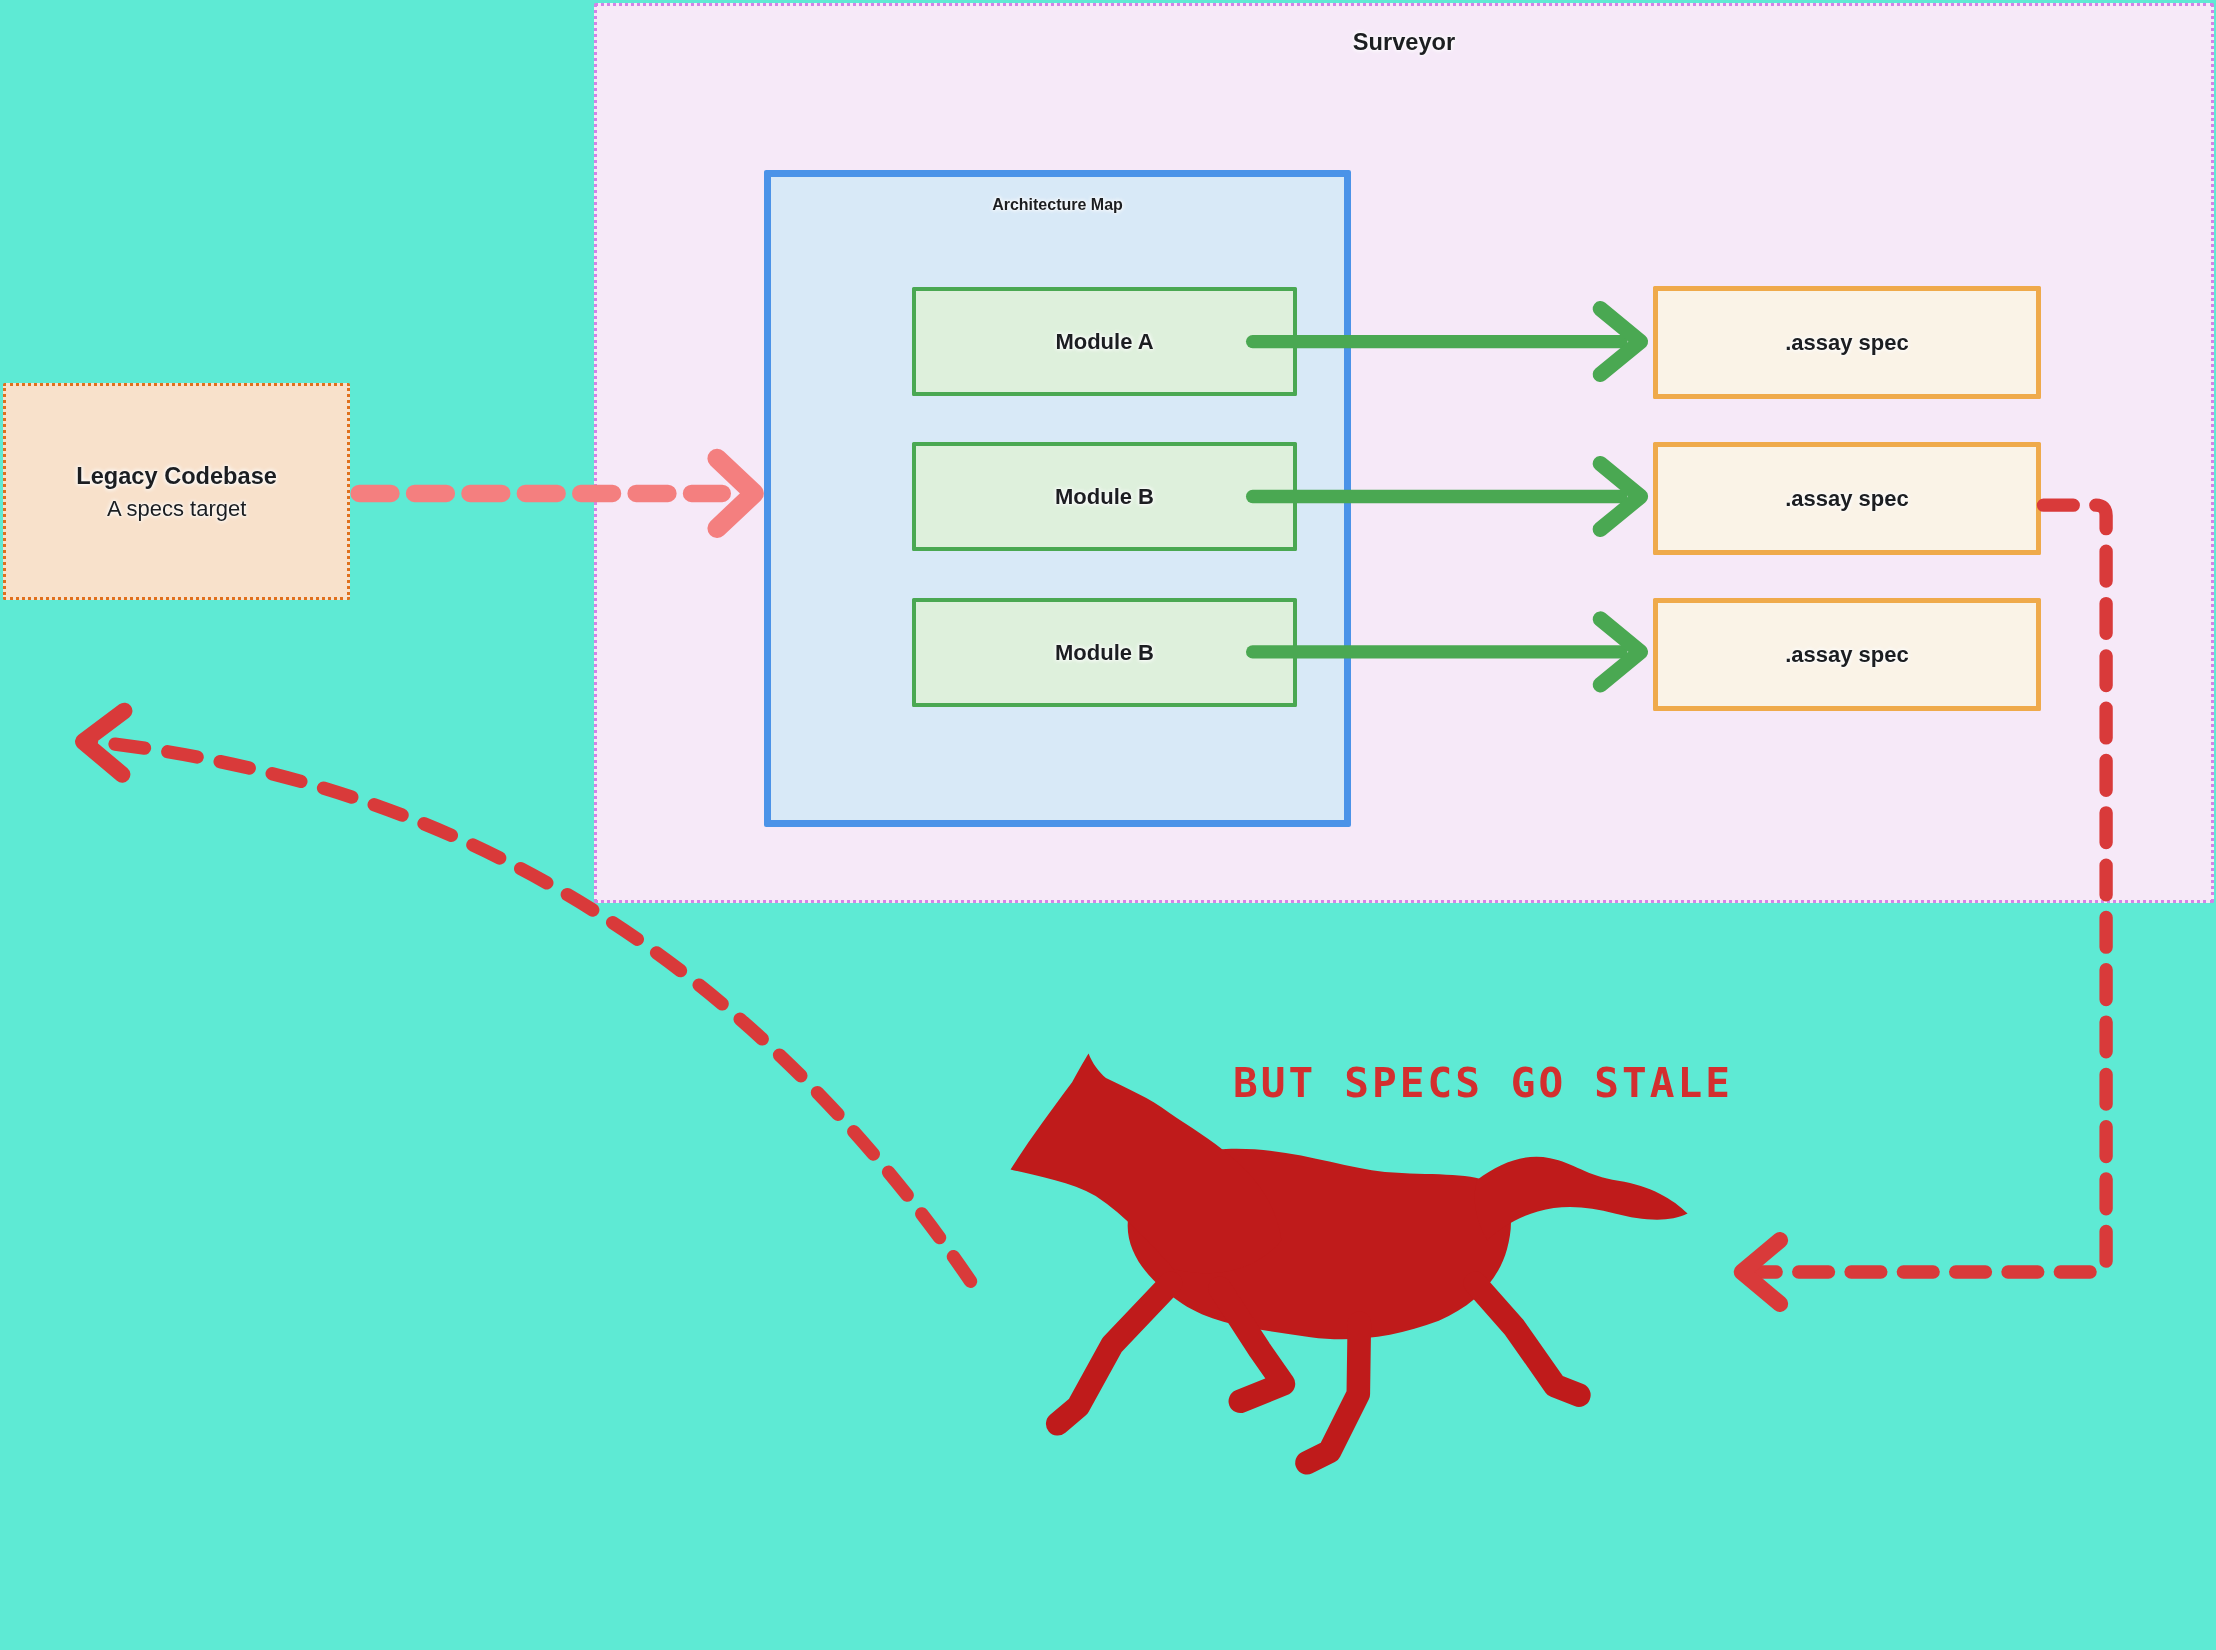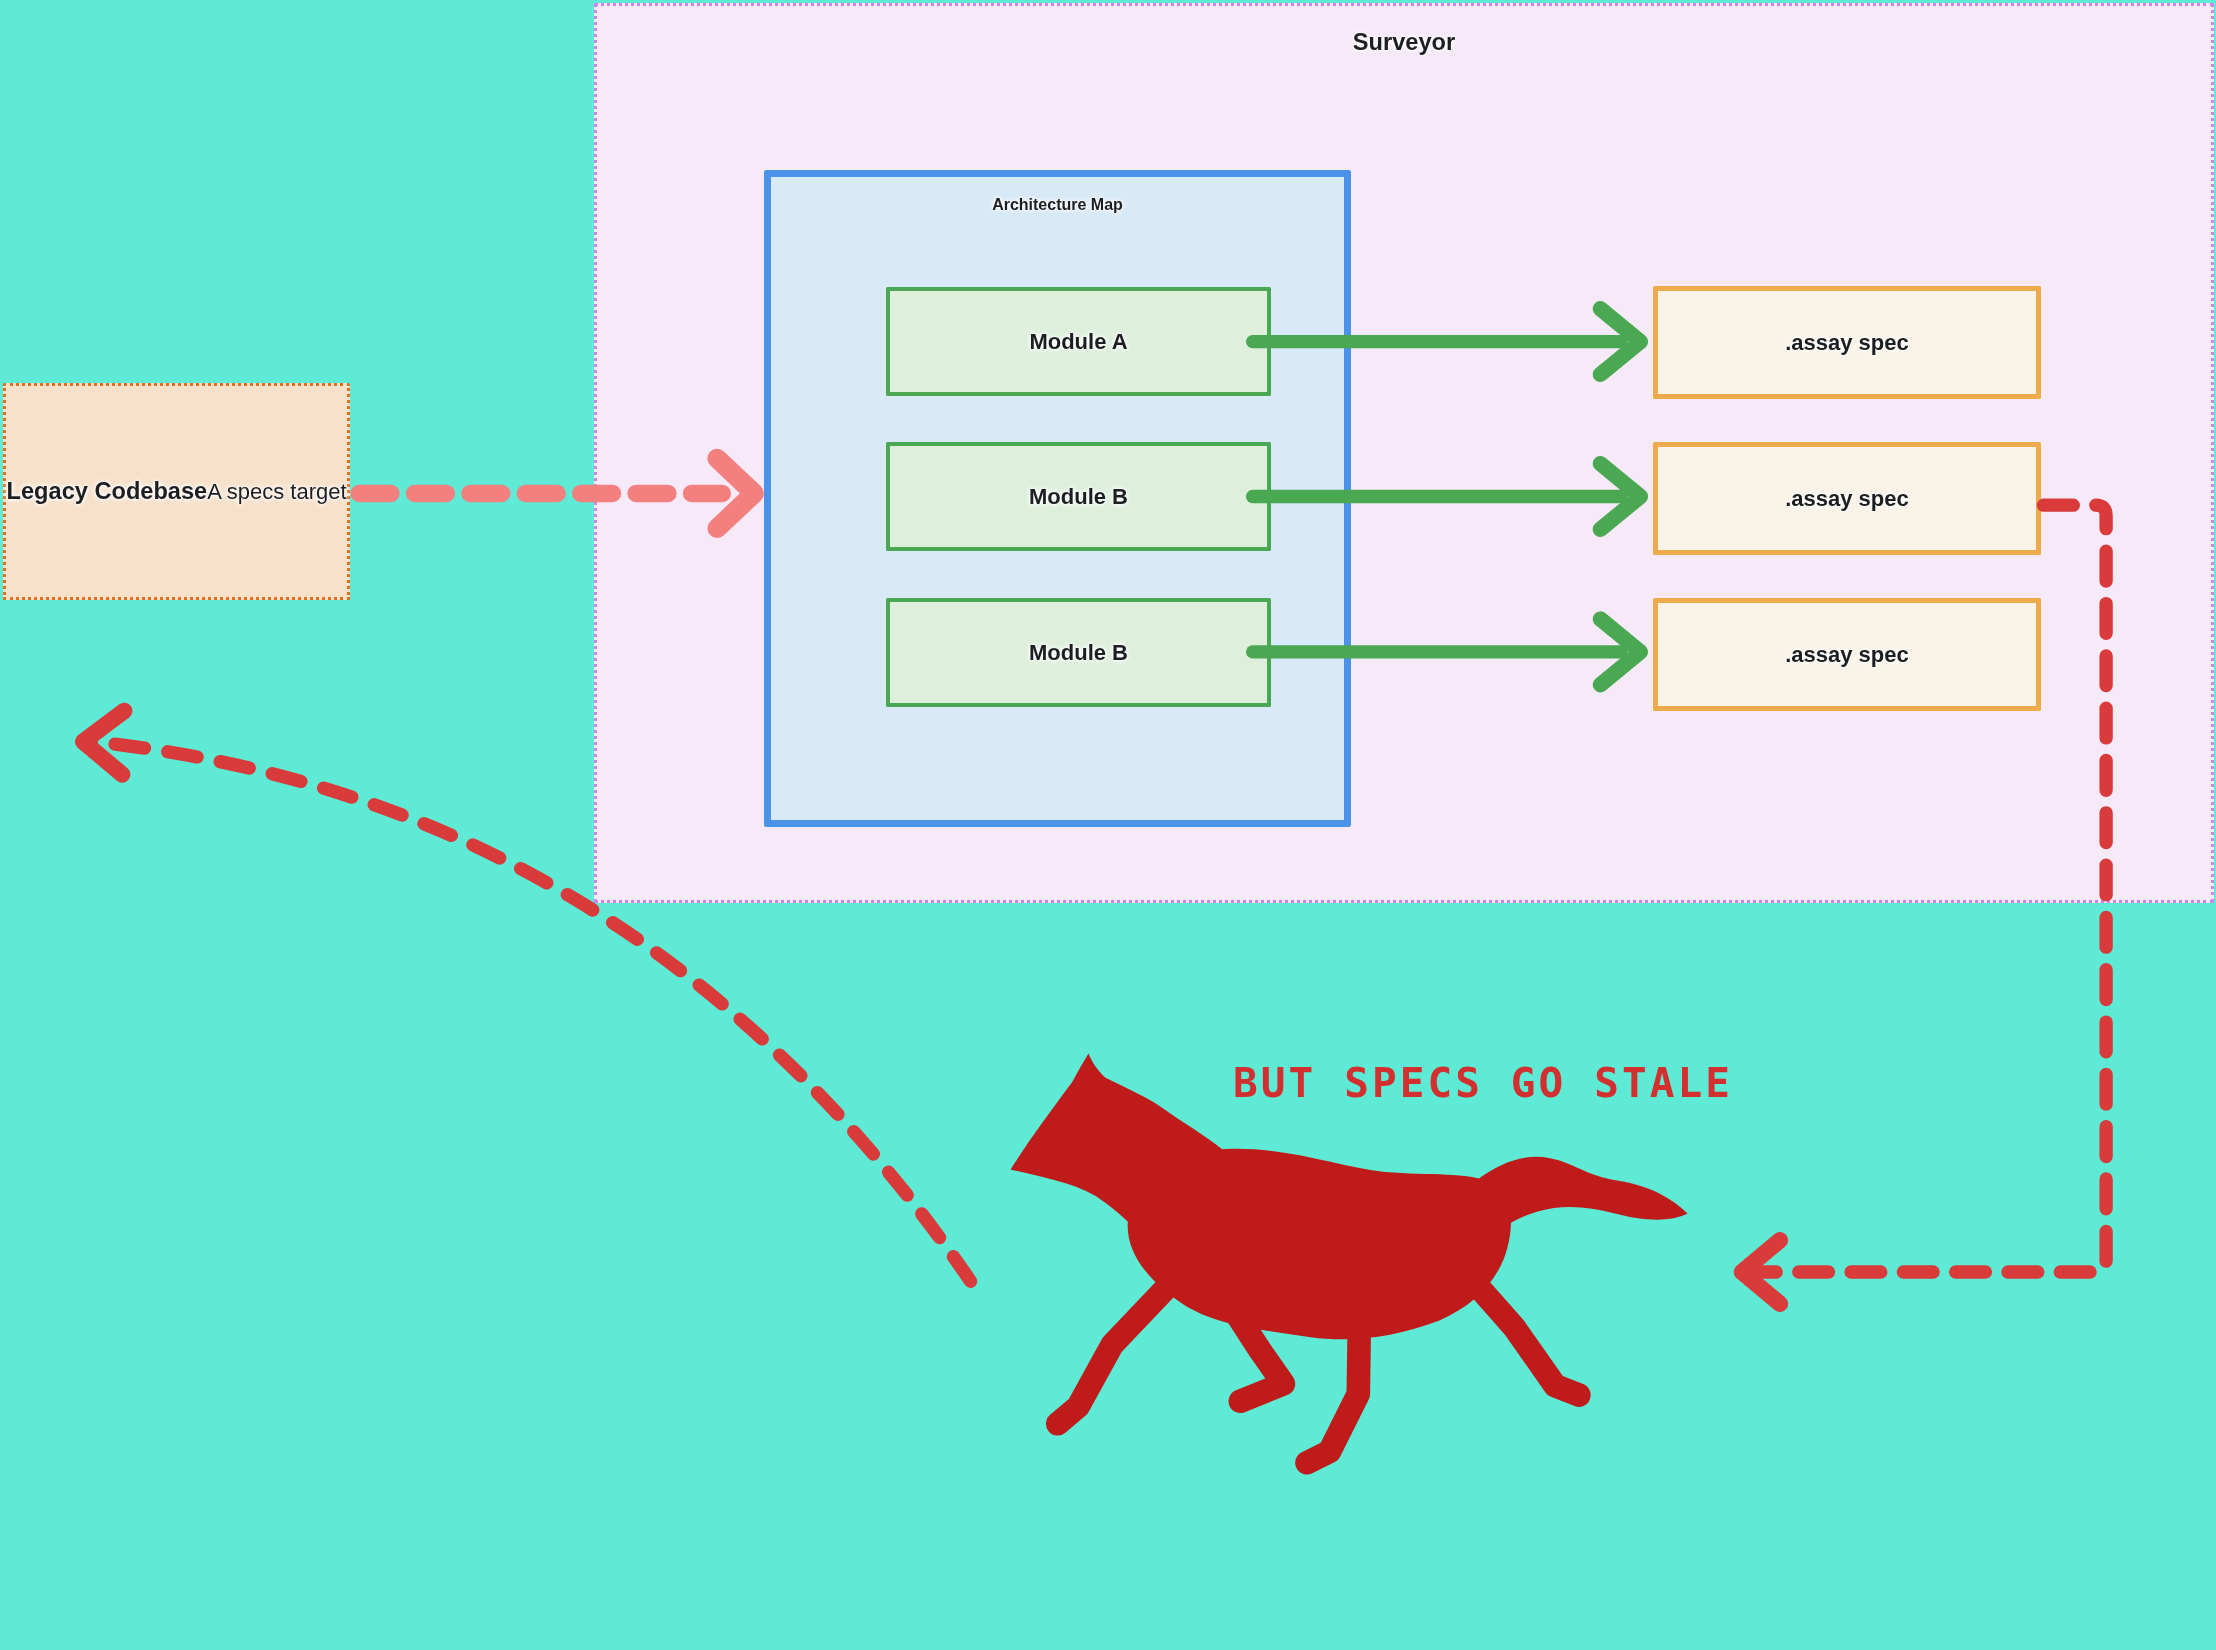--- a/index.html
+++ b/index.html
@@ -28,41 +28,41 @@
   #archmap{
     left:764px;top:170px;width:587px;height:657px;
     border:7.2px solid #4b93e8;border-radius:2.1px;
     background:#d8e9f7;
     flex-direction:column;justify-content:flex-start;
     padding-top:18.5px;
   }
   #archmap .title{font-size:16px;font-weight:700;color:#1c1e21;}
 
   .module{
-    left:886px;width:385px;height:109px;
+    left:912px;width:385px;height:109px;
     border:4.6px solid #4aa852;border-radius:1.5px;
     background:#def0dc;
     font-size:22px;font-weight:700;color:#1c1e21;
   }
   #module-0{top:287px;} #module-1{top:442px;} #module-2{top:598px;}
 
   .assay{
     left:1653px;width:388px;height:113px;
     border:5.6px solid #efaa4b;border-radius:1.5px;
     background:#faf3e7;
     font-size:22px;font-weight:700;color:#1c1e21;
   }
   #assay-0{top:286px;} #assay-1{top:442px;} #assay-2{top:598px;}
 
   
   #legacy{
     left:3.1px;top:383px;width:347px;height:217px;
     border:3.6px dotted #e0701d;border-radius:1.5px;
     background:#f8e1cb;
-    flex-direction:row;
+    flex-direction:column;
   }
   #legacy .title{font-size:23.6px;font-weight:700;color:#1c1e21;line-height:33px;}
   #legacy .subtitle{font-size:22px;font-weight:400;color:#1c1e21;line-height:31px;}
 
   
   #stale{
     position:absolute;left:1233px;top:1059px;
     font-family:"DejaVu Sans Mono","Liberation Mono",monospace;
     font-weight:700;font-size:41px;letter-spacing:3.1px;
     color:#d32f2f;white-space:nowrap;

